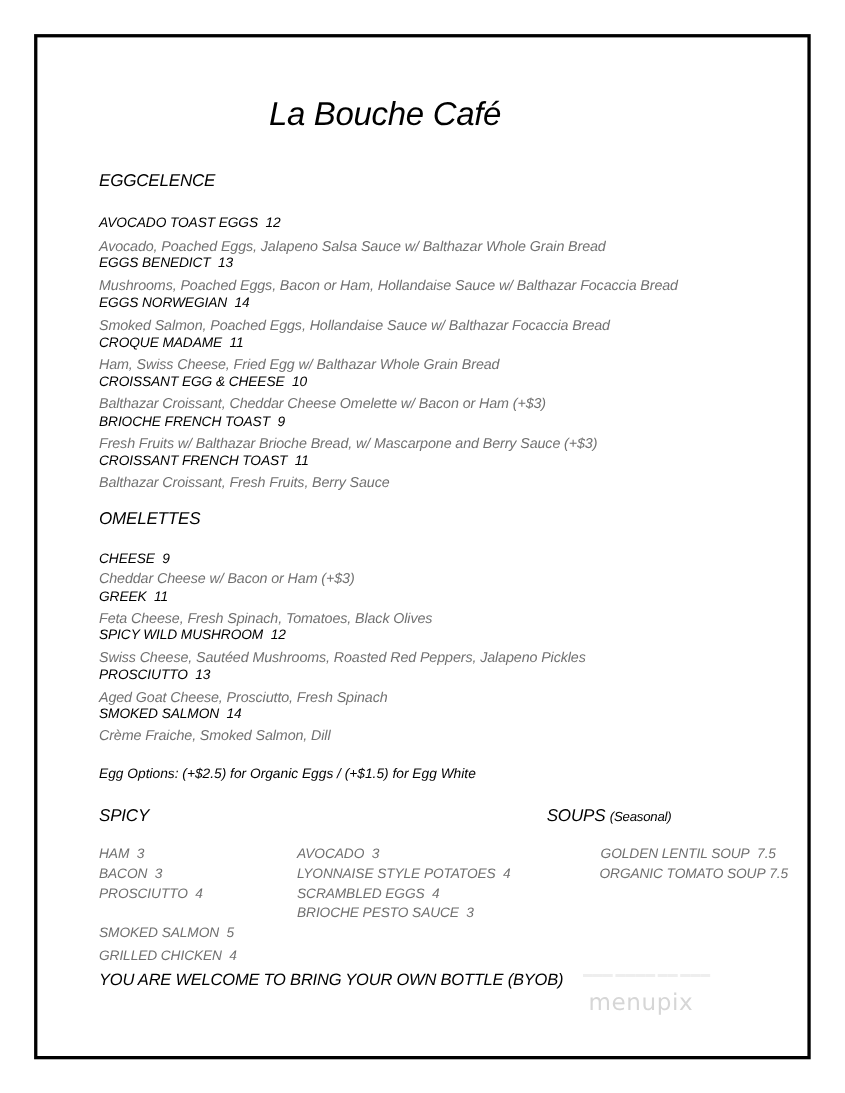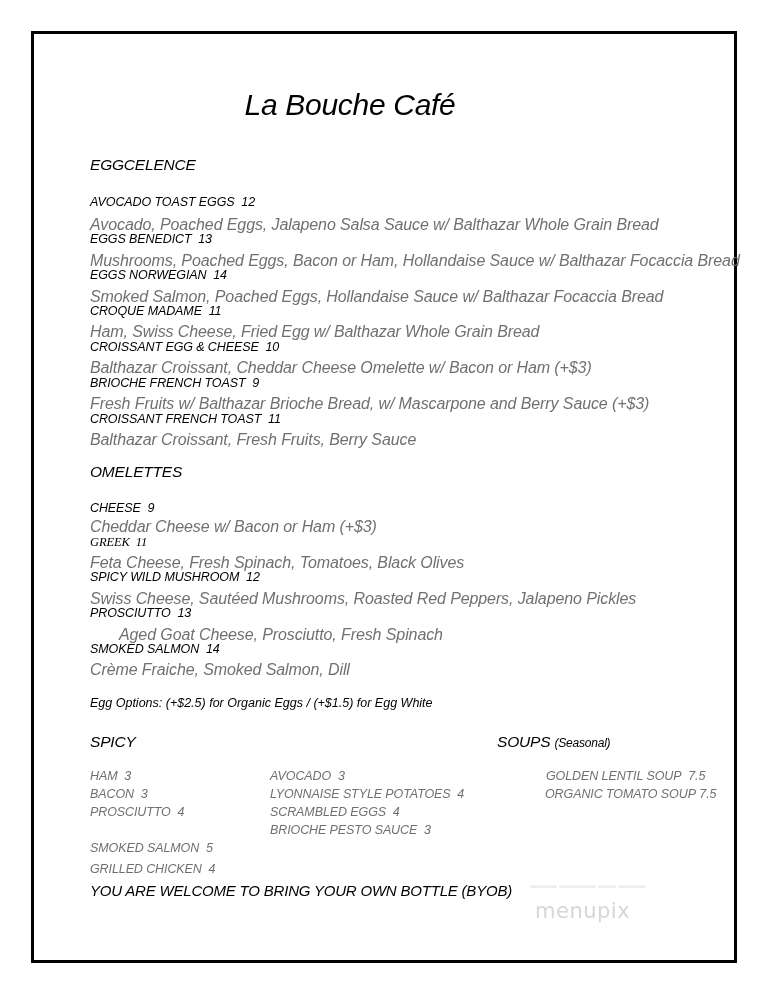--- a/index.html
+++ b/index.html
@@ -14,21 +14,21 @@
       border: 3px solid #000;
     }
     .abs { position: absolute; white-space: nowrap; font-style: italic; }
     .title {
       left: 0; width: 700px; top: 88px; text-align: center;
       font-size: 30px; color: #000; letter-spacing: -0.3px;
     }
     .section { font-size: 15.5px; color: #000; letter-spacing: -0.2px; }
     .section small { font-size: 12px; }
     .item-name { font-size: 12.5px; color: #000; letter-spacing: -0.1px; }
-    .item-desc { font-size: 16px; color: #707070; letter-spacing: -0.1px; }
+    .item-desc { font-size: 13px; color: #707070; letter-spacing: -0.1px; }
     .side { font-size: 12.5px; color: #707070; letter-spacing: -0.1px; }
     .note { font-size: 12.5px; color: #000; }
     .byob { font-size: 15px; color: #000; letter-spacing: -0.2px; }
     .watermark {
       font-size: 21px; color: #d6d6d6; font-style: normal;
       font-family: "DejaVu Sans", sans-serif; letter-spacing: 0.5px;
     }
     .watermark-top {
       font-size: 9px; color: #eeeeee; font-style: normal;
     }
@@ -61,28 +61,28 @@
 <div class="abs item-desc" style="left:90px; top:395px;">Fresh Fruits w/ Balthazar Brioche Bread, w/ Mascarpone and Berry Sauce (+$3)</div>
 
 <div class="abs item-name" style="left:90px; top:412px;"><span>CROISSANT FRENCH TOAST</span>&nbsp;&nbsp;<span>11</span></div>
 <div class="abs item-desc" style="left:90px; top:431px;">Balthazar Croissant, Fresh Fruits, Berry Sauce</div>
 
 <div class="abs section" style="left:90px; top:463px;">OMELETTES</div>
 
 <div class="abs item-name" style="left:90px; top:501px;"><span>CHEESE</span>&nbsp;&nbsp;<span>9</span></div>
 <div class="abs item-desc" style="left:90px; top:518px;">Cheddar Cheese w/ Bacon or Ham (+$3)</div>
 
-<div class="abs item-name" style="left:90px; top:535px;font-family:Liberation Serif, serif;"><span>GREEK</span>&nbsp;&nbsp;<span>11</span></div>
+<div class="abs item-name" style="left:90px; top:535px;"><span>GREEK</span>&nbsp;&nbsp;<span>11</span></div>
 <div class="abs item-desc" style="left:90px; top:554px;">Feta Cheese, Fresh Spinach, Tomatoes, Black Olives</div>
 
 <div class="abs item-name" style="left:90px; top:570px;"><span>SPICY WILD MUSHROOM</span>&nbsp;&nbsp;<span>12</span></div>
 <div class="abs item-desc" style="left:90px; top:590px;">Swiss Cheese, Sautéed Mushrooms, Roasted Red Peppers, Jalapeno Pickles</div>
 
 <div class="abs item-name" style="left:90px; top:606px;text-align:right;"><span>PROSCIUTTO</span>&nbsp;&nbsp;<span>13</span></div>
-<div class="abs item-desc" style="left:90px; top:626px;margin-left:29px;">Aged Goat Cheese, Prosciutto, Fresh Spinach</div>
+<div class="abs item-desc" style="left:90px; top:626px;">Aged Goat Cheese, Prosciutto, Fresh Spinach</div>
 
 <div class="abs item-name" style="left:90px; top:642px;"><span>SMOKED SALMON</span>&nbsp;&nbsp;<span>14</span></div>
 <div class="abs item-desc" style="left:90px; top:661px;">Crème Fraiche, Smoked Salmon, Dill</div>
 
 <div class="abs note" style="left:90px; top:696px;">Egg Options: (+$2.5) for Organic Eggs / (+$1.5) for Egg White</div>
 
 <div class="abs section" style="left:90px; top:733px;">SPICY</div>
 
 <div class="abs side" style="left:90px; top:769px;"><span>HAM</span>&nbsp;&nbsp;<span>3</span></div>
 <div class="abs side" style="left:90px; top:787px;"><span>BACON</span>&nbsp;&nbsp;<span>3</span></div>

